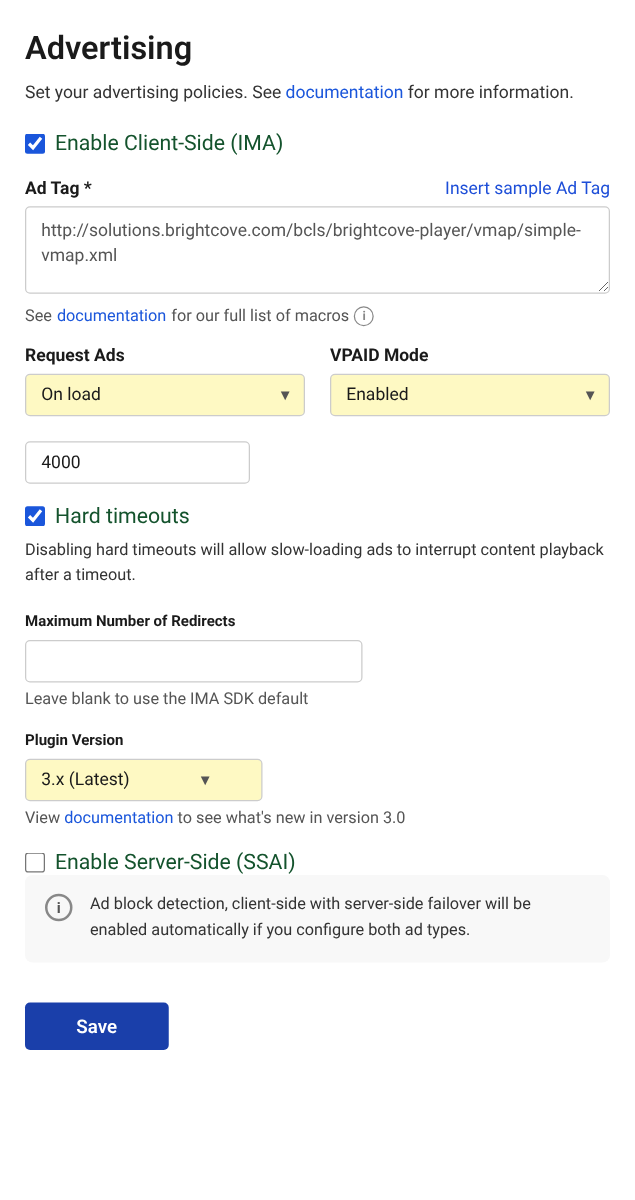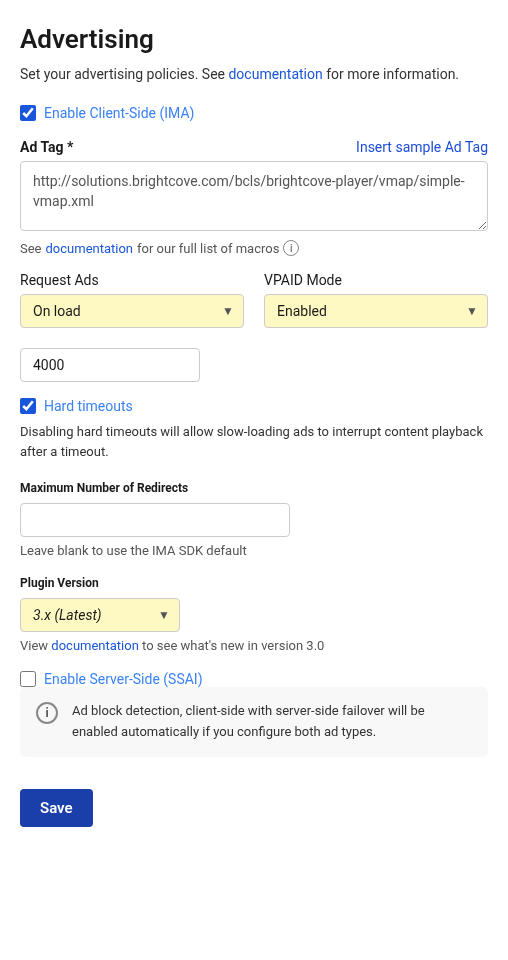--- a/index.html
+++ b/index.html
@@ -52,22 +52,22 @@
     }
 
     .checkbox {
       width: 16px;
       height: 16px;
       accent-color: #1a56db;
       cursor: pointer;
     }
 
     .checkbox-label {
-      font-size: 14px;
-      color: #3b82f6;
+      font-size: 17px;
+      color: #14532d;
     }
 
     .field-header-row {
       display: flex;
       justify-content: space-between;
       align-items: center;
       margin-bottom: 6px;
       gap: 20px;
     }
 
@@ -278,29 +278,29 @@
       font-size: 13px;
       color: #333;
       line-height: 1.6;
     }
 
     .save-button {
       background: #1a3faa;
       color: #ffffff;
       border: none;
       border-radius: 4px;
-      padding: 10px 20px;
+      padding: 10px 41px;
       font-size: 15px;
       font-weight: 600;
       cursor: pointer;
       font-family: inherit;
     }
 
     .col-label {
-      font-weight: 400;
+      font-weight: 700;
       font-size: 14px;
       margin-bottom: 6px;
       display: block;
     }
   </style>
 </head>
 <body>
 
 <div class="page-container">
 
@@ -377,21 +377,21 @@
   <div>
     <div class="section-label">Maximum Number of Redirects</div>
     <input type="text" class="text-input-full" value="" style="">
     <p class="blank-helper">Leave blank to use the IMA SDK default</p>
   </div>
 
   
   <div class="plugin-section">
     <div class="section-label">Plugin Version</div>
     <div class="select-wrapper" style="width:160px;">
-      <select class="select-field" style="width:160px;font-style:italic;">
+      <select class="select-field" style="width:190px;">
         <option>3.x (Latest)</option>
         <option>2.x</option>
         <option>1.x</option>
       </select>
       <span class="select-arrow">▼</span>
     </div>
     <p class="view-docs-text">
       <span>View </span><a class="link" href="#">documentation</a><span> to see what's new in version 3.0</span>
     </p>
   </div>

